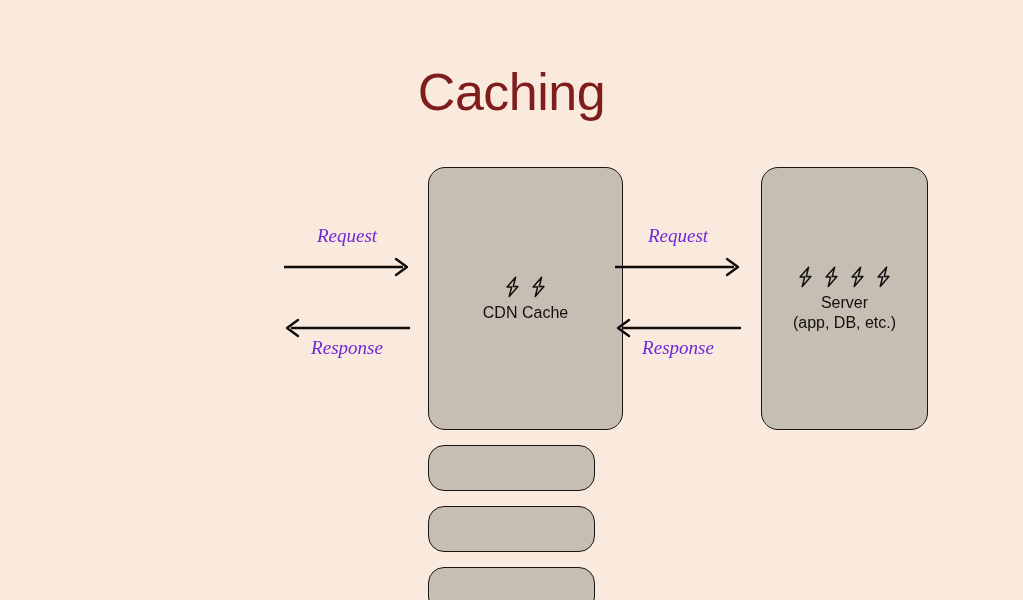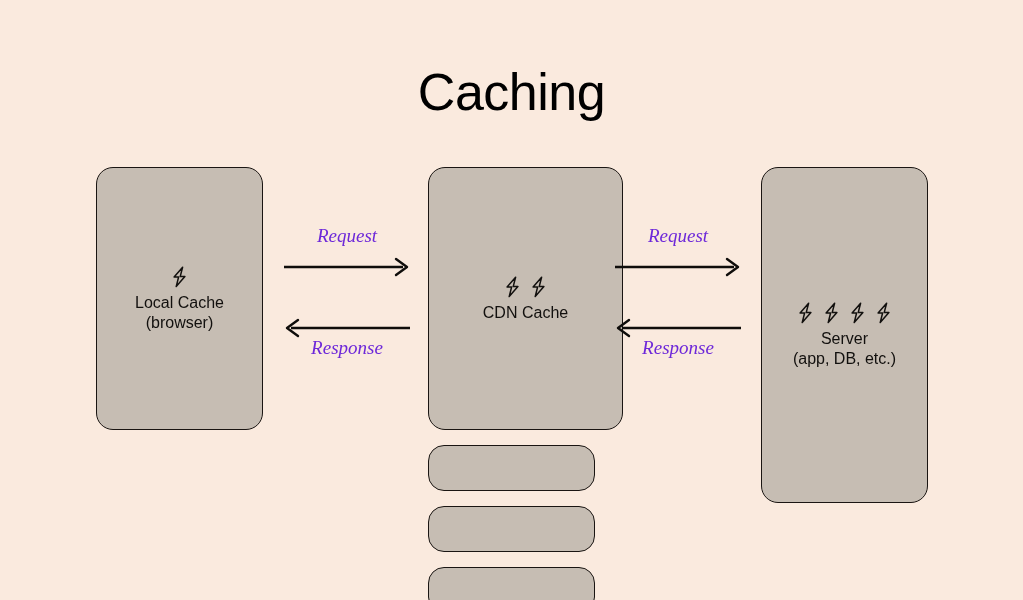--- a/index.html
+++ b/index.html
@@ -20,21 +20,21 @@
     height: 600px;
   }
   .title {
     position: absolute;
     left: 0;
     top: 62px;
     width: 1023px;
     text-align: center;
     font-size: 52px;
     font-weight: 400;
-    color: #000000;
+    color: #7f1d1d;
     letter-spacing: -0.5px;
     font-family: "Liberation Sans", sans-serif;
   }
   .node {
     position: absolute;
     background: #c6bdb3;
     border: 1.4px solid #1a1512;
     border-radius: 17px;
     box-sizing: border-box;
     display: flex;
@@ -93,47 +93,36 @@
     overflow: visible;
   }
 </style>
 </head>
 <body>
 
 <div id="canvas">
 
   <div class="title">Caching</div>
 
-  <div class="node" style="left:96px; top:167px; width:167px; height:263px;">
-    <div class="node-inner">
-      <div class="bolt-row">
-        <svg class="bolt" width="17" height="22" viewBox="0 0 17 22">
-          <path d="M11.6 1.2 L3.1 11.0 L7.6 11.0 L5.2 20.6 L13.9 10.6 L9.2 10.6 Z" fill="none" stroke="#12100e" stroke-width="1.5" stroke-linejoin="round"></path>
-        </svg>
-      </div>
-      <div class="node-label">Local Cache
-(browser)</div>
-    </div>
-  </div>
 
   <div class="node" style="left:428px; top:167px; width:195px; height:263px;">
     <div class="node-inner">
       <div class="bolt-row">
         <svg class="bolt" width="17" height="22" viewBox="0 0 17 22">
           <path d="M11.6 1.2 L3.1 11.0 L7.6 11.0 L5.2 20.6 L13.9 10.6 L9.2 10.6 Z" fill="none" stroke="#12100e" stroke-width="1.5" stroke-linejoin="round"></path>
         </svg>
         <svg class="bolt" width="17" height="22" viewBox="0 0 17 22">
           <path d="M11.6 1.2 L3.1 11.0 L7.6 11.0 L5.2 20.6 L13.9 10.6 L9.2 10.6 Z" fill="none" stroke="#12100e" stroke-width="1.5" stroke-linejoin="round"></path>
         </svg>
       </div>
       <div class="node-label">CDN Cache</div>
     </div>
   </div>
 
-  <div class="node" style="left:761px; top:167px; width:167px; height:336px;">
+  <div class="node" style="left:761px; top:167px; width:167px; height:263px;">
     <div class="node-inner">
       <div class="bolt-row">
         <svg class="bolt" width="17" height="22" viewBox="0 0 17 22">
           <path d="M11.6 1.2 L3.1 11.0 L7.6 11.0 L5.2 20.6 L13.9 10.6 L9.2 10.6 Z" fill="none" stroke="#12100e" stroke-width="1.5" stroke-linejoin="round"></path>
         </svg>
         <svg class="bolt" width="17" height="22" viewBox="0 0 17 22">
           <path d="M11.6 1.2 L3.1 11.0 L7.6 11.0 L5.2 20.6 L13.9 10.6 L9.2 10.6 Z" fill="none" stroke="#12100e" stroke-width="1.5" stroke-linejoin="round"></path>
         </svg>
         <svg class="bolt" width="17" height="22" viewBox="0 0 17 22">
           <path d="M11.6 1.2 L3.1 11.0 L7.6 11.0 L5.2 20.6 L13.9 10.6 L9.2 10.6 Z" fill="none" stroke="#12100e" stroke-width="1.5" stroke-linejoin="round"></path>

